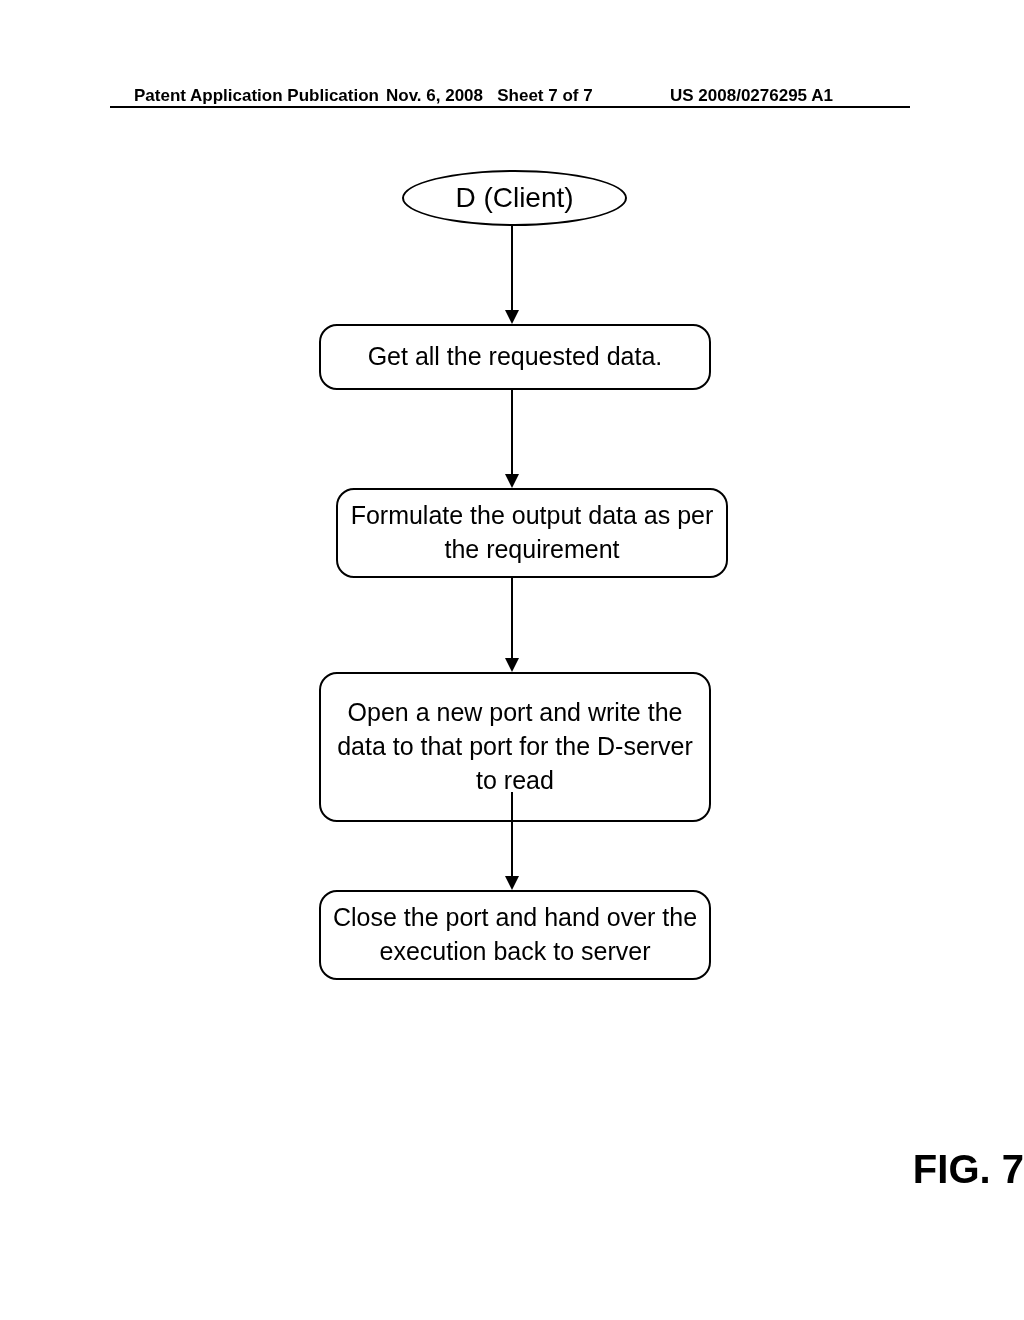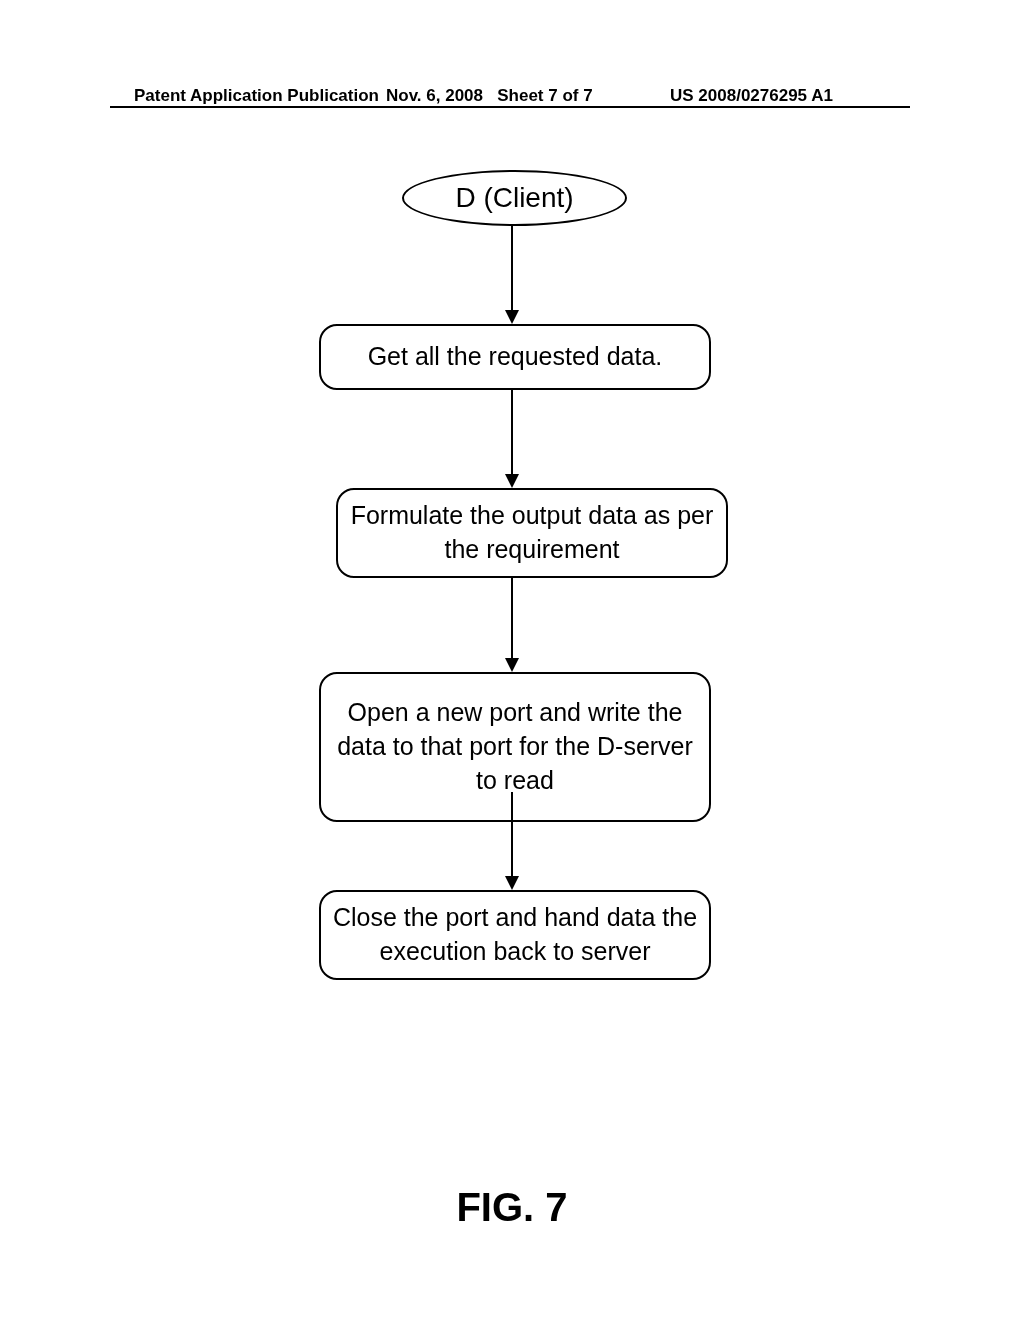--- a/index.html
+++ b/index.html
@@ -82,23 +82,23 @@
   .arrow .head {
     position: absolute;
     left: -7px;
     width: 0; height: 0;
     border-left: 7px solid transparent;
     border-right: 7px solid transparent;
     border-top: 14px solid #000;
   }
   .fig {
     position: absolute;
-    top: 1185px;
+    top: 1147px;
     width: 1024px;
-    text-align: center;
+    text-align: right;
     font-size: 40px;
     font-weight: bold;
   }
 </style>
 </head>
 <body>
 
 <div class="header">
   <span class="left">Patent Application Publication</span>
   <span class="mid">
@@ -140,18 +140,18 @@
   <div class="box b3">
     <span>Open a new port and write the data to that port for the D-server to read</span>
   </div>
 
   <div class="arrow">
     <div class="shaft" style="top:622px; height:84px;"></div>
     <div class="head" style="top:706px;"></div>
   </div>
 
   <div class="box b4">
-    <span>Close the port and hand data the execution back to server</span>
+    <span>Close the port and hand over the execution back to server</span>
   </div>
 
 </div>
 
 <div class="fig">FIG. 7</div>
 
 </body></html>

